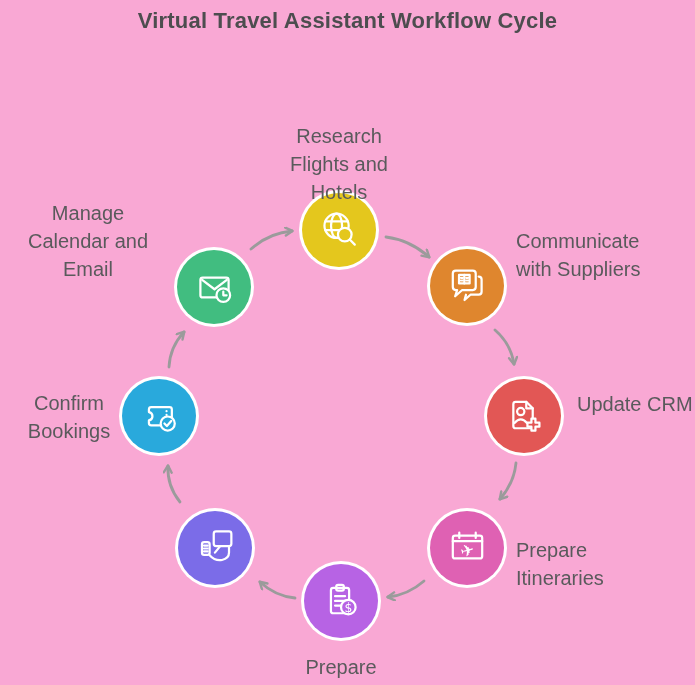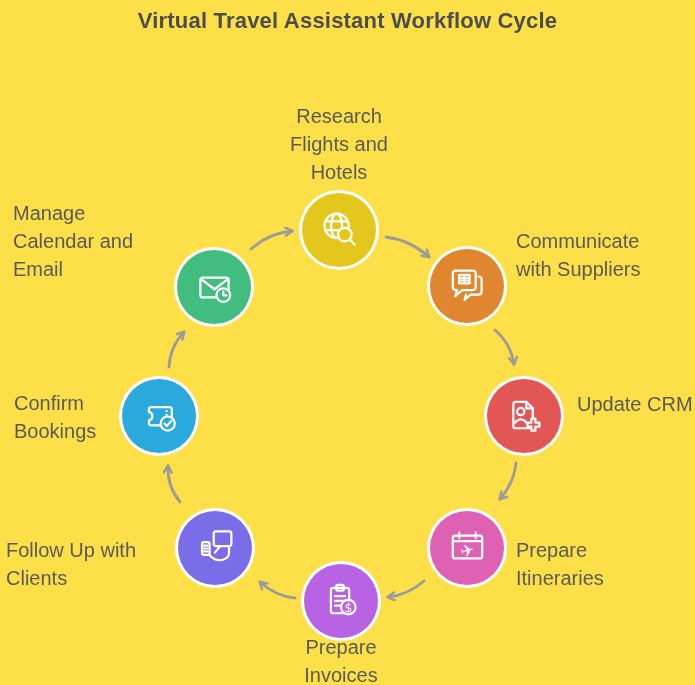--- a/index.html
+++ b/index.html
@@ -22,22 +22,22 @@
     stroke:var(--icon-stroke); stroke-width:1.9; fill:none;
     stroke-linecap:round; stroke-linejoin:round;
   }
   .icon .badge { fill:var(--c); }
   .icon .glyph { fill:var(--icon-stroke); stroke:none; font-family:"DejaVu Sans",sans-serif; }
   .icon .dotfill { fill:var(--icon-stroke); stroke:none; }
   .label {
     position:absolute; font-size:20px; line-height:28px;
     color:var(--label-color); white-space:pre-line;
   }
-  .align-c { text-align:center; }
-  .align-r { text-align:left; }
+  .align-c { text-align:center;margin-top:20px; }
+  .align-r { text-align:center; }
   .arrows { position:absolute; left:0; top:0; width:695px; height:685px; }
   .arrows path.arrow {
     stroke:var(--arrow-color); stroke-width:2.8; fill:none; stroke-linecap:round;
   }
   #arrowhead path {
     stroke:var(--arrow-color); fill:none; stroke-width:2.4;
     stroke-linecap:round; stroke-linejoin:round;
   }
   
   .n0{left:302px;top:193px} .n1{left:430px;top:249px} .n2{left:487px;top:379px}
@@ -49,21 +49,21 @@
   .l2{left:577px;top:390px;width:118px}
   .l3{left:516px;top:536px;width:150px}
   .l4{left:261px;top:633px;width:160px}
   .l5{left:6px;top:536px;width:157px}
   .l6{left:14px;top:389px;width:110px}
   .l7{left:13px;top:199px;width:150px}
 </style>
 </head>
 <body>
 
-<div class="canvas" style="--label-color: #5a5a5c; --arrow-color: #9b9b9b; --title-color: #4d4d4f; --icon-stroke: #ffffff; background-color: #fde047;">
+<div class="canvas" style="--label-color: #5a5a5c; --arrow-color: #9b9b9b; --title-color: #4d4d4f; --icon-stroke: #ffffff; background-color: #f9a8d4;">
 
   <h1 class="title">Virtual Travel Assistant Workflow Cycle</h1>
 
   <svg class="arrows" viewBox="0 0 695 685">
     <defs>
       <marker id="arrowhead" markerWidth="14" markerHeight="14" refX="8" refY="5" orient="auto" markerUnits="userSpaceOnUse">
         <path d="M1.5,1 L8.5,5 L1.5,9"></path>
       </marker>
     </defs>
     <path class="arrow" d="M251,249 Q269,233 292,231" marker-end="url(#arrowhead)"></path>
@@ -167,20 +167,18 @@
   <div class="label align-c l0">Research
 Flights and
 Hotels</div>
   <div class="label l1">Communicate
 with Suppliers</div>
   <div class="label l2">Update CRM</div>
   <div class="label l3">Prepare
 Itineraries</div>
   <div class="label align-c l4">Prepare
 Invoices</div>
-  <div class="label align-r l5">Follow Up with
-Clients</div>
   <div class="label align-r l6">Confirm
 Bookings</div>
   <div class="label align-r l7">Manage
 Calendar and
 Email</div>
 </div>
 
 </body></html>

